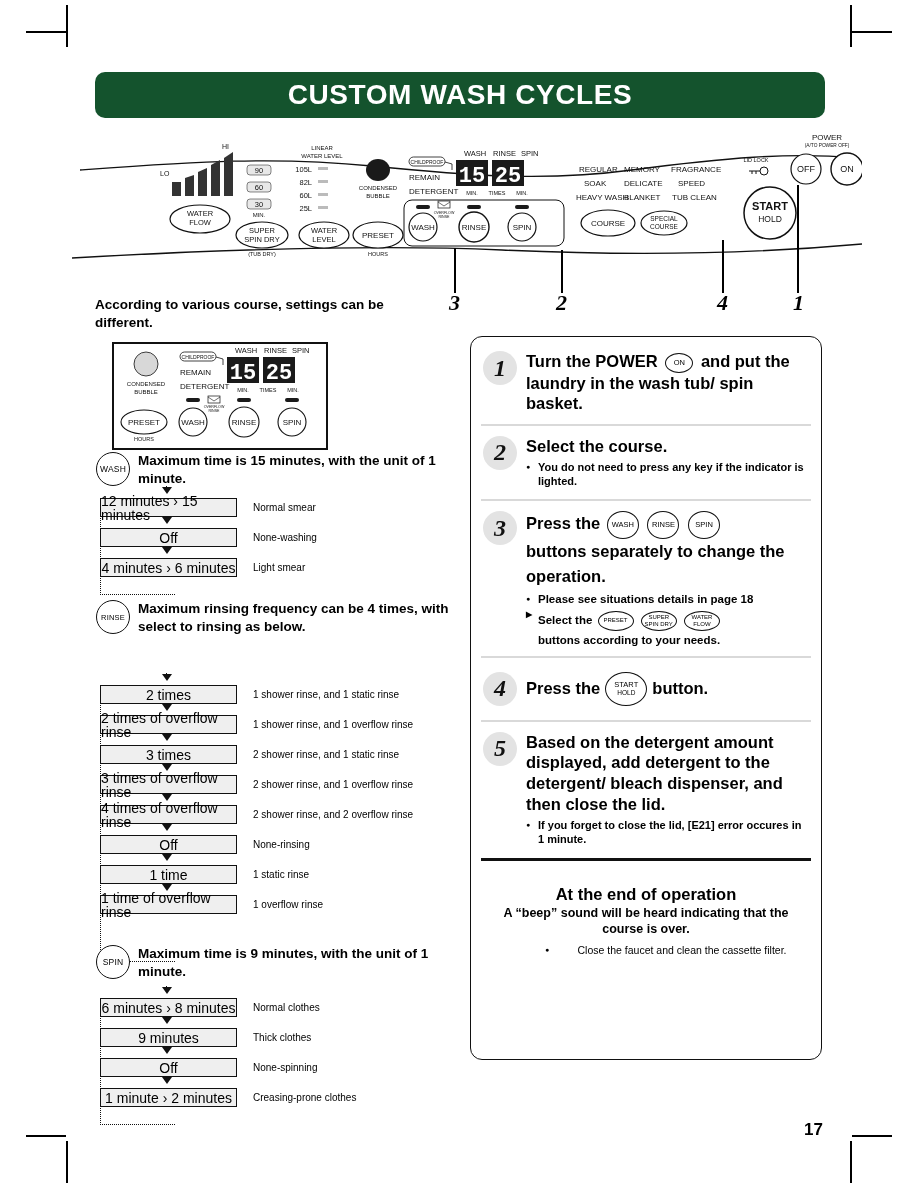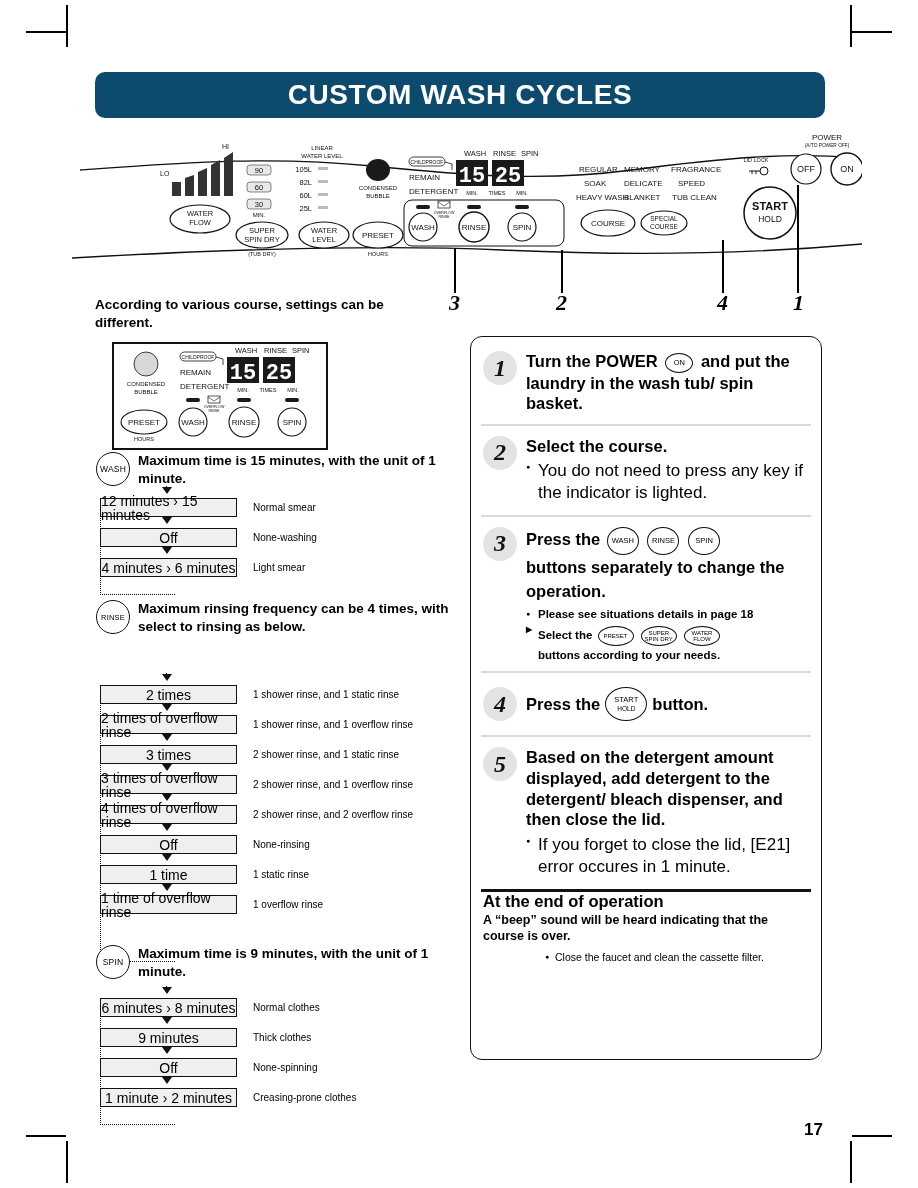--- a/index.html
+++ b/index.html
@@ -12,21 +12,21 @@
     overflow:hidden;
   }
   
   .crop{position:absolute;background:#000;}
   .crop.h{height:2px;width:40px;}
   .crop.v{width:2px;height:42px;}
 
   
   .banner{
     position:absolute;left:95px;top:72px;width:730px;height:46px;
-    background:#0c4a6e;border-radius:10px;
+    background:#14532d;border-radius:10px;
     display:flex;align-items:center;justify-content:center;
   }
   .banner span{
     color:#fff;font-size:28px;font-weight:bold;letter-spacing:.6px;
   }
 
   
   .panel-wrap{position:absolute;left:72px;top:122px;width:790px;height:140px;}
   .panel-wrap svg{display:block;}
 
@@ -85,36 +85,36 @@
   .step{position:relative;padding:10px 12px 10px 12px;display:flex;gap:9px;}
   .divider{height:2px;background:#d9d9d9;margin:0 10px;}
   .num{
     flex:0 0 auto;width:34px;height:34px;border-radius:50%;background:#e3e3e3;
     display:flex;align-items:center;justify-content:center;
     font-family:"Liberation Serif",serif;font-style:italic;font-weight:bold;font-size:24px;color:#111;
   }
   .stepbody{flex:1 1 auto;}
   .stephead{font-size:16.5px;font-weight:bold;line-height:1.25;}
   .bullets{margin:3px 0 0 0;padding:0;list-style:none;}
-  .bullets li{font-size:17px;line-height:1.3;position:relative;padding-left:12px;margin-bottom:1px;}
+  .bullets li{font-size:11px;line-height:1.3;position:relative;padding-left:12px;margin-bottom:1px;font-weight:bold;}
   .bullets li:before{content:"\25CF";position:absolute;left:0;top:0;font-size:7px;line-height:1.9;}
   .bullets.bold li{font-size:11.5px;font-weight:bold;}
   .bullets li.tri:before{content:"\25B6";font-size:8px;line-height:1.7;}
 
   .inline-btn{
     display:inline-flex;align-items:center;justify-content:center;text-align:center;
     border:1.2px solid #111;border-radius:50%;background:#fff;vertical-align:middle;
     font-weight:normal;letter-spacing:0;
   }
   .ib-on{width:26px;height:18px;border-radius:50%;font-size:7.5px;margin:0 3px;}
   .ib-r{width:30px;height:26px;font-size:7.5px;margin:0 2px;}
   .ib-oval{width:34px;height:18px;border-radius:50%;font-size:6px;margin:0 2px;line-height:1.05;}
   .ib-start{width:40px;height:32px;font-size:7.5px;margin:0 5px;line-height:1.15;}
 
-  .endsec{padding:0 12px 10px 12px;}
+  .endsec{padding:24px 12px 10px 12px;text-align:center;}
   .endtitle{font-size:16.5px;font-weight:bold;}
   .endtxt{font-size:12.5px;font-weight:bold;line-height:1.3;margin-top:1px;}
   .endbullet{font-size:10.5px;margin-top:7px;padding-left:72px;position:relative;}
   .endbullet:before{content:"\25CF";position:absolute;left:62px;top:0;font-size:7px;line-height:1.6;}
 
   .pageno{position:absolute;right:95px;bottom:48px;font-size:17px;font-weight:bold;margin-top:12px;}
 </style>
 </head>
 <body>
 

